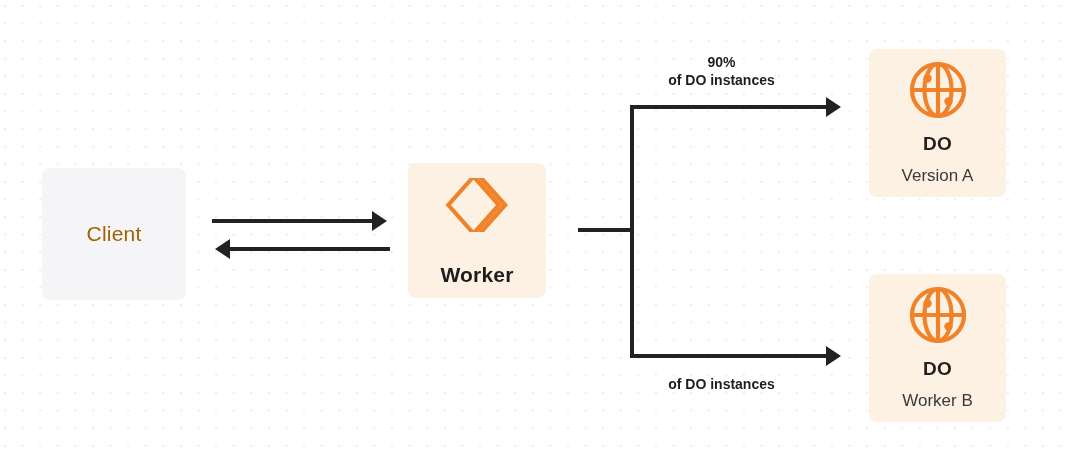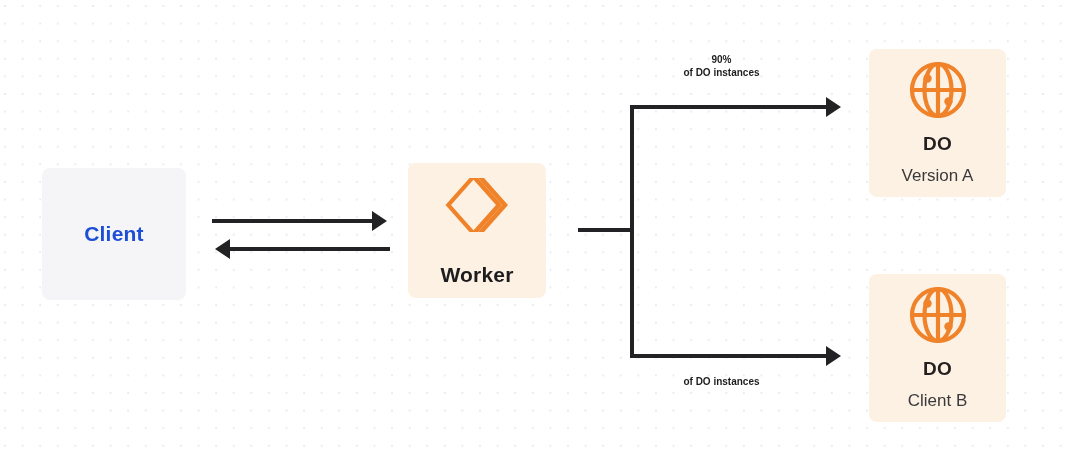--- a/index.html
+++ b/index.html
@@ -38,22 +38,22 @@
 
   .node-client {
     left: 42px;
     top: 168px;
     width: 144px;
     height: 132px;
     background: #f5f5f7;
   }
   .node-client .node-title {
     font-size: 21px;
-    font-weight: bold;
-    color: #1d4ed8;
+    font-weight: normal;
+    color: #a16207;
     letter-spacing: 0.2px;
   }
 
   .node-worker {
     left: 408px;
     top: 163px;
     width: 138px;
     height: 135px;
     background: #fdf1e3;
   }
@@ -120,21 +120,21 @@
   .arrow-left {
     border-top: 10px solid transparent;
     border-bottom: 10px solid transparent;
     border-right: 15px solid #222225;
   }
 
   
   .edge-label {
     position: absolute;
     text-align: center;
-    font-size: 10px;
+    font-size: 14px;
     font-weight: bold;
     color: #1d1d1f;
     line-height: 1.32;
     white-space: nowrap;
   }
 </style>
 </head>
 <body>
 
 <div id="canvas">
@@ -213,16 +213,16 @@
           <circle cx="30" cy="30" r="26"></circle>
           <line x1="30" y1="4" x2="30" y2="56"></line>
           <line x1="4" y1="30" x2="56" y2="30"></line>
           <ellipse cx="30" cy="30" rx="13.5" ry="26"></ellipse>
         </g>
         <circle cx="19.5" cy="18.5" r="4.2" fill="#f0822a"></circle>
         <circle cx="40.5" cy="41.5" r="4.2" fill="#f0822a"></circle>
       </svg>
     </span>
     <span class="node-title">DO</span>
-    <span class="node-sub">Client B</span>
+    <span class="node-sub">Worker B</span>
   </div>
 
 </div>
 
 </body></html>

